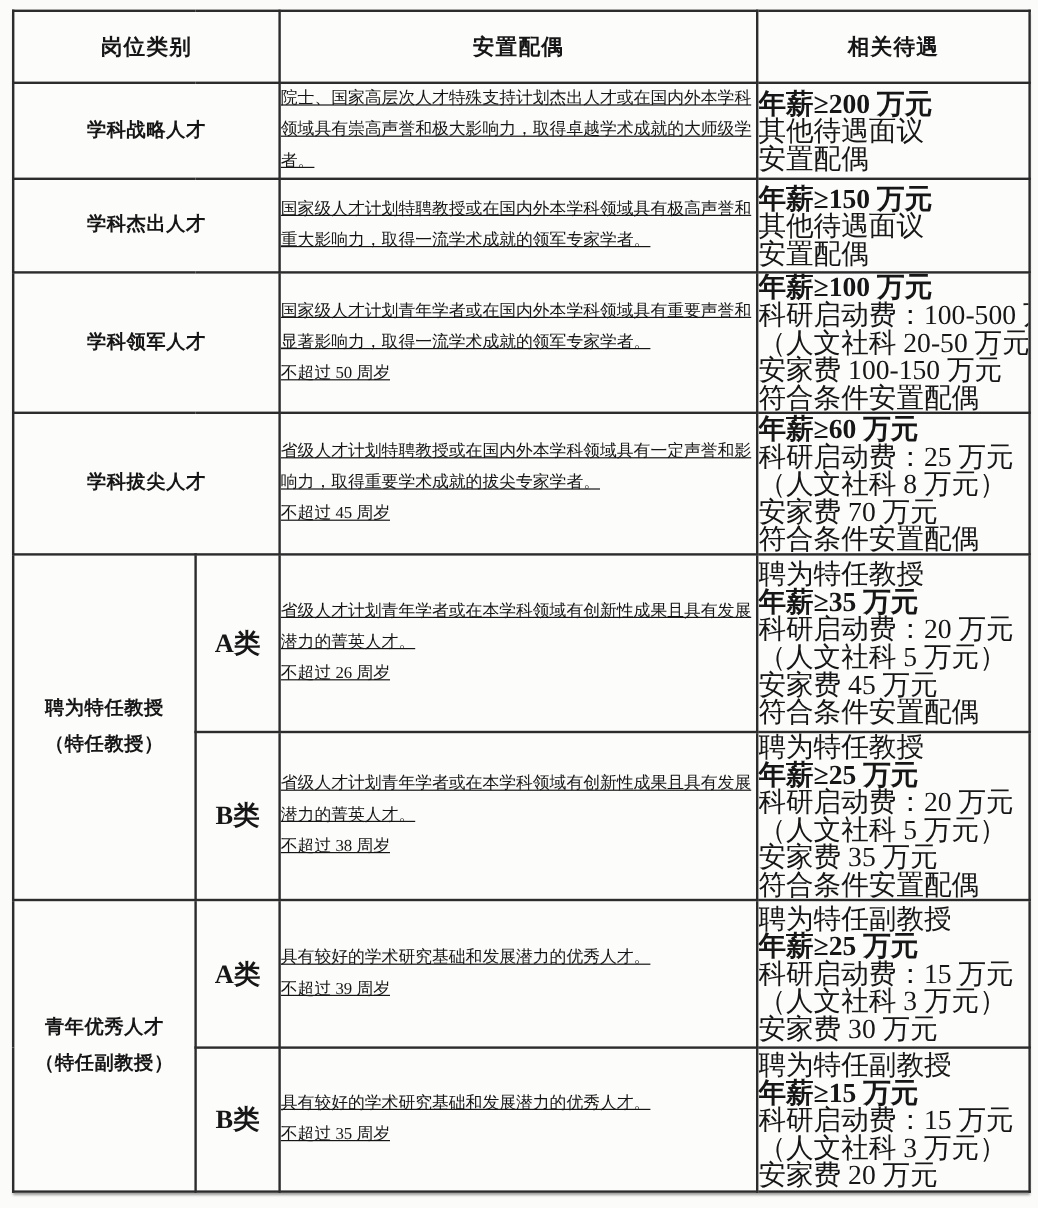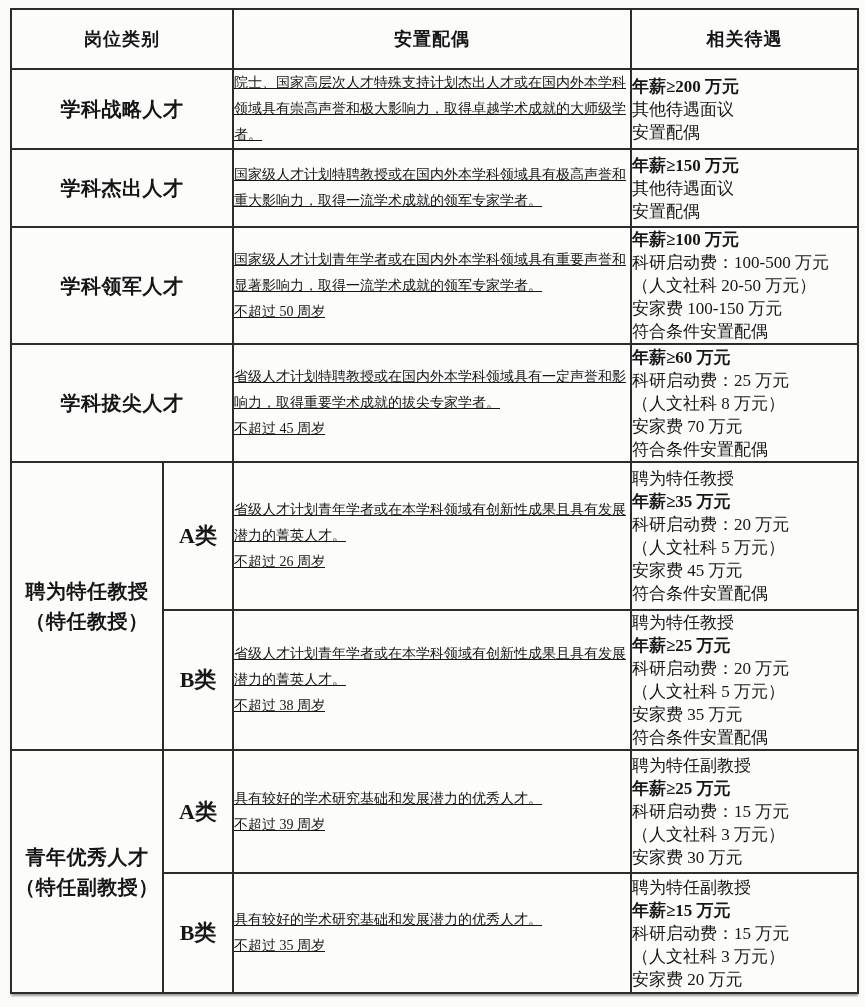--- a/index.html
+++ b/index.html
@@ -33,40 +33,40 @@
     overflow: hidden;
   }
   th.hdr {
     font-size: 18px;
     font-weight: bold;
     text-align: center;
     letter-spacing: 1px;
     border-radius: 17px;
   }
   td.cat {
-    font-size: 20px;
+    font-size: 16px;
     font-weight: bold;
     text-align: center;
     line-height: 30px;
     letter-spacing: 0.5px;
   }
   td.sub {
     font-size: 22px;
     font-weight: bold;
     text-align: center;
   }
   td.target {
     font-size: 14px;
     line-height: 26px;
     padding: 2px 8px;
     text-decoration: underline;
   }
   td.target .age:empty { display: none; }
   td.benefits {
-    font-size: 17px;
+    font-size: 23px;
     text-align: left;
     line-height: 23px;
     padding: 3px 4px 3px 7px;
   }
   .b-line { white-space: nowrap; }
   .b-line.bold { font-weight: bold; }
 </style>
 </head>
 <body>
 

